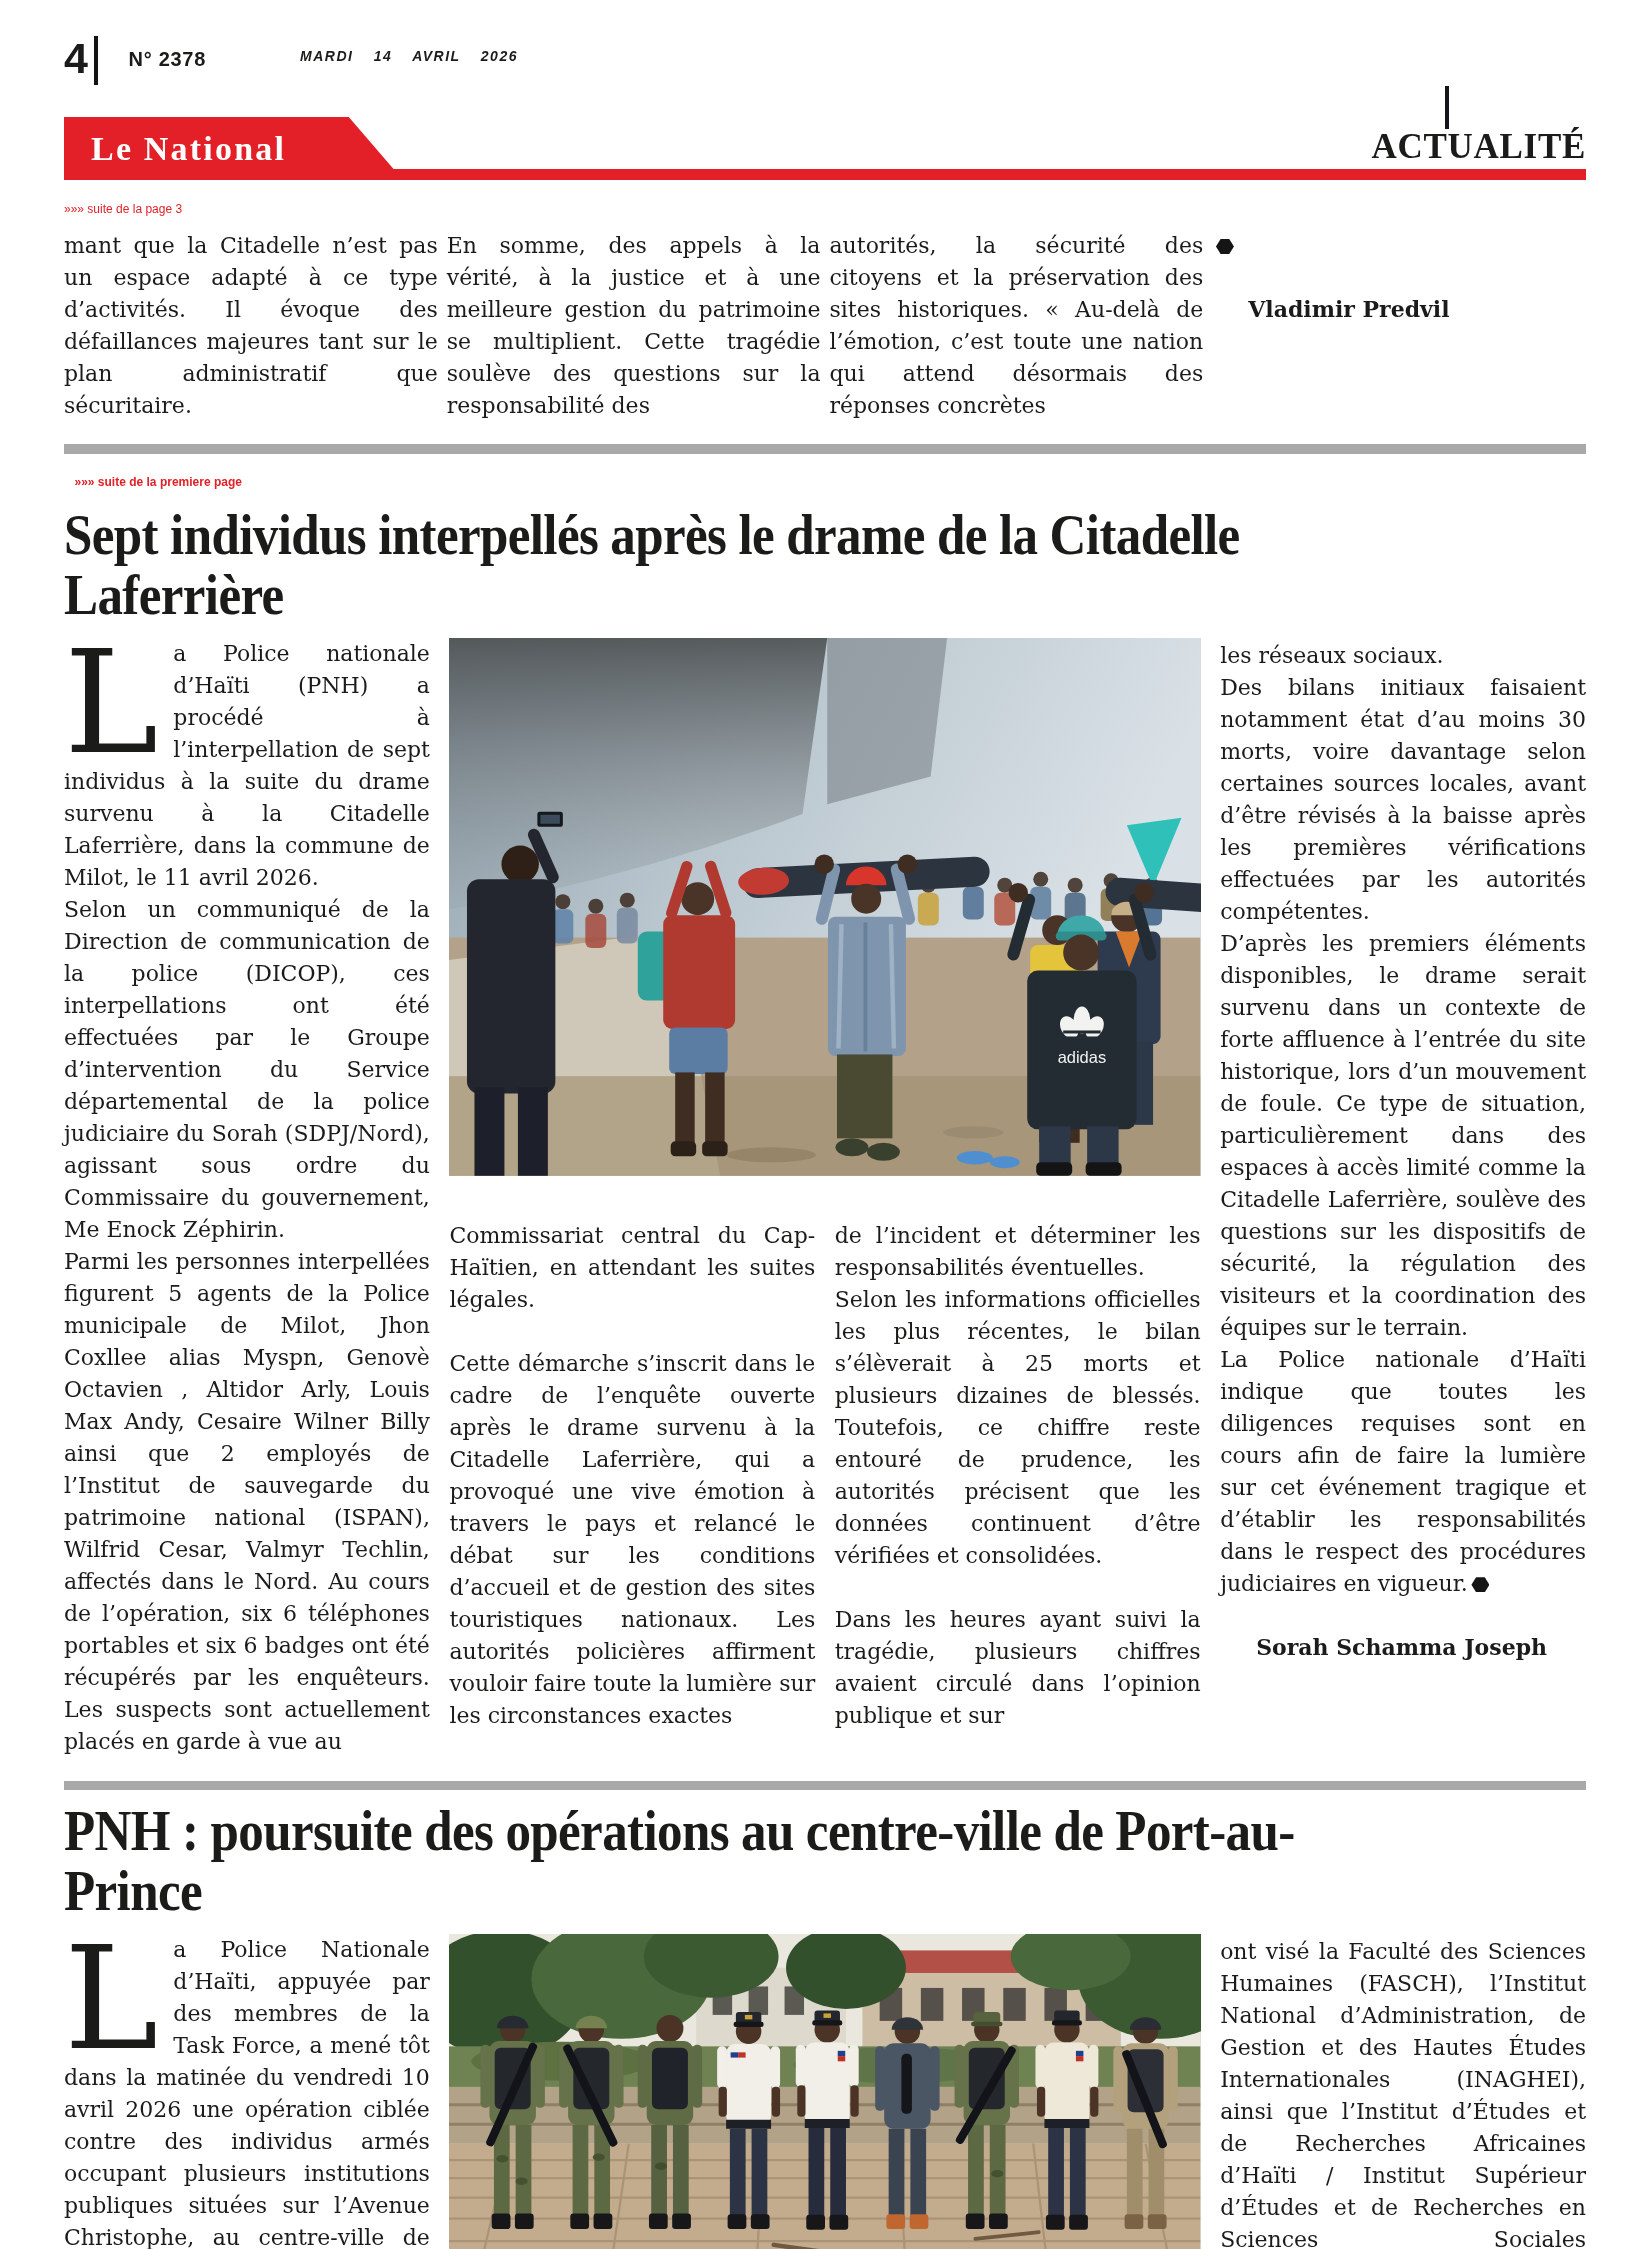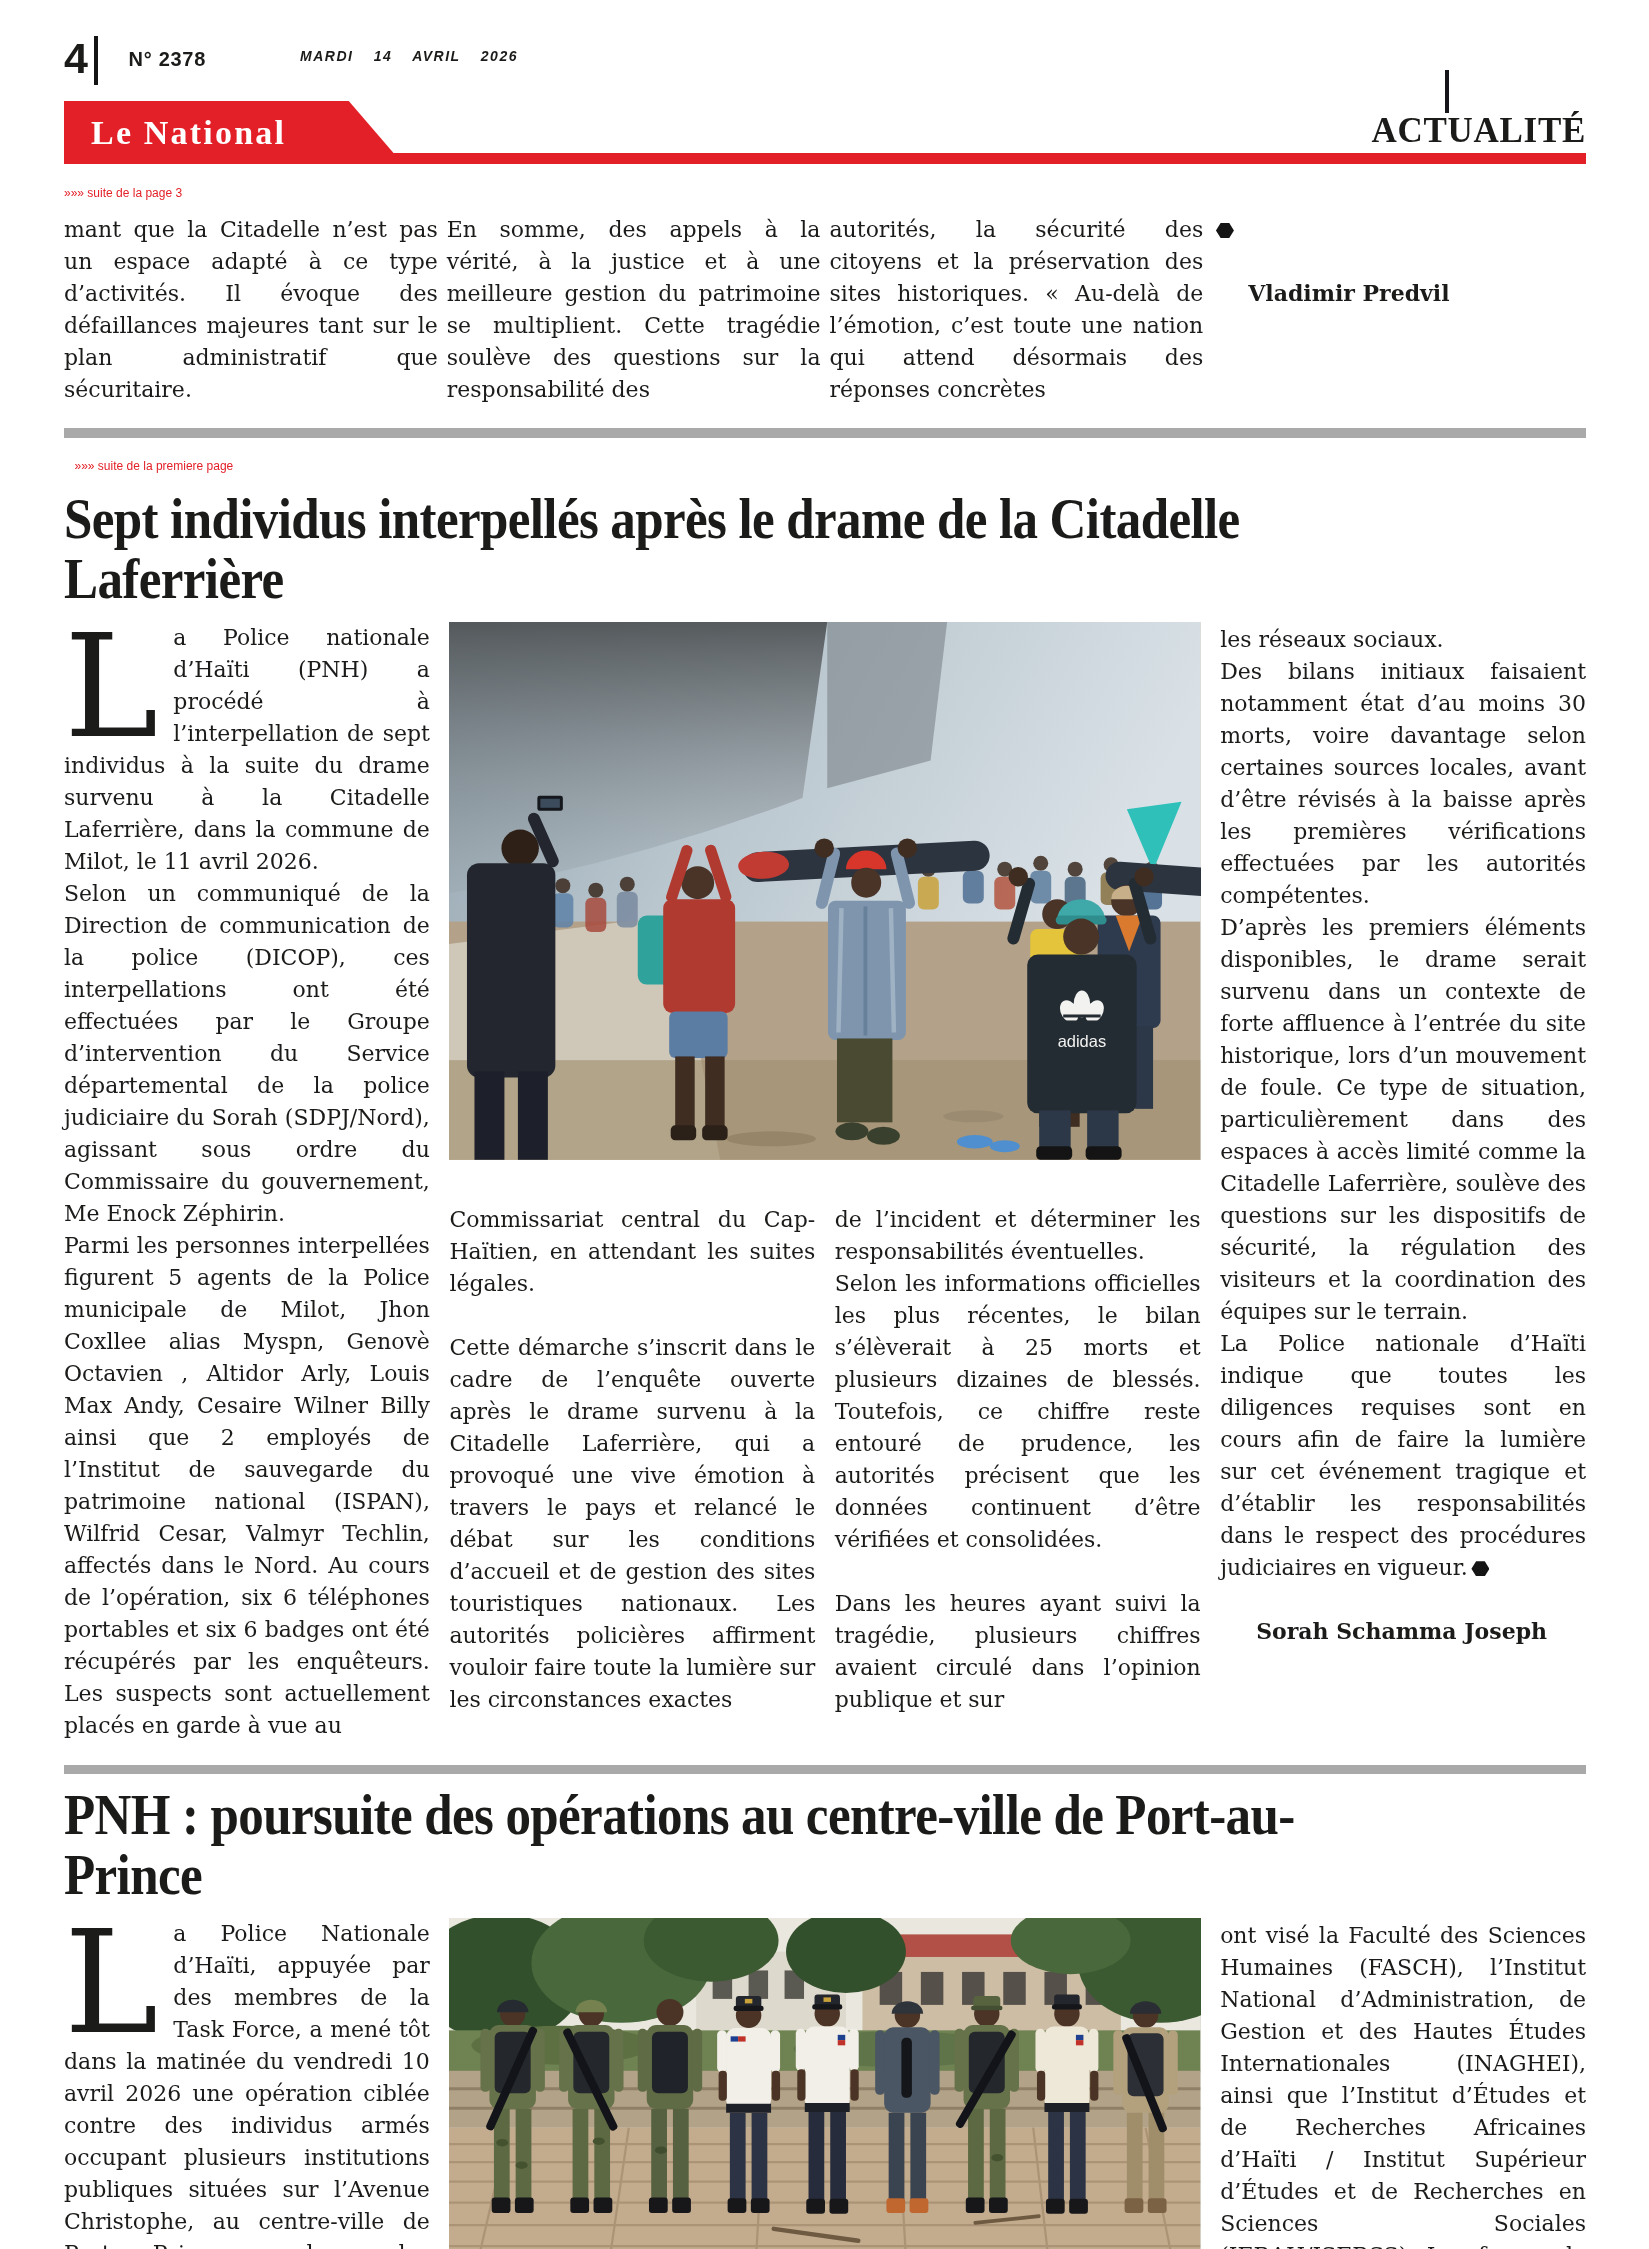--- a/index.html
+++ b/index.html
@@ -15,33 +15,33 @@
   }
   .page{padding:36px 64px 0 64px;}
 
   
   .meta-row{display:flex;align-items:flex-start;font-family:"Liberation Sans",sans-serif;font-weight:bold;height:57px;}
   .page-number{font-size:43px;line-height:45px;}
   .page-number-bar{width:3.7px;height:49px;background:#141414;margin-left:6px;}
   .issue-number{font-size:20px;margin-left:31px;margin-top:12px;letter-spacing:0.7px;}
   .edition-date{font-size:14px;margin-left:94px;margin-top:12px;word-spacing:15px;letter-spacing:1.5px;font-style:italic;}
 
-  .banner{position:relative;height:63px;margin-top:8px;}
+  .banner{position:relative;height:63px;margin-top:24px;}
   .banner-strip{position:absolute;left:0;right:0;bottom:0;height:11.2px;background:var(--red);}
   .masthead{position:absolute;left:0;top:0;bottom:0;width:339px;background:var(--red);
             clip-path:polygon(0 0,84% 0,100% 100%,0 100%);display:flex;align-items:center;}
   .masthead-text{color:#fff;font-family:"Liberation Serif",serif;font-weight:bold;font-size:34px;
                  padding-left:27px;letter-spacing:2.2px;white-space:nowrap;}
   .section-head{position:absolute;right:0;bottom:16.5px;display:flex;align-items:center;flex-direction:column;}
   .section-divider{width:4.5px;height:43px;background:#16161a;margin-right:64px;}
   .section-title{font-family:"Liberation Serif",serif;font-weight:bold;font-size:35px;letter-spacing:0.7px;line-height:1;}
 
   
   .rednote{color:var(--red);font-family:"Liberation Sans",sans-serif;font-size:12px;line-height:24px;margin-top:16.5px;}
-  .rednote.indent{padding-left:10.5px;}
+  .rednote.indent{padding-left:10.5px;font-weight:bold;}
   .cols{display:grid;grid-template-columns:repeat(4,1fr);column-gap:9px;}
   .cols.top{margin-top:9px;}
   .bt{font-size:22px;line-height:32px;text-align:justify;margin:0;}
   .para-gap{margin-top:32px;}
   .byline{font-weight:bold;font-size:22px;line-height:27px;margin-top:34px;text-align:left;margin-left:36px;}
   .rule{height:9.7px;background:var(--gray);margin-top:22.5px;}
   .headline{margin-top:10.5px;}
   .headline .hl{display:block;font-family:"Liberation Serif",serif;font-weight:bold;font-size:58px;line-height:60px;
                 transform:scaleX(0.88);transform-origin:0 50%;white-space:nowrap;letter-spacing:-0.7px;}
   .article-grid{display:grid;grid-template-columns:repeat(4,1fr);column-gap:19.5px;margin-top:13.5px;}

